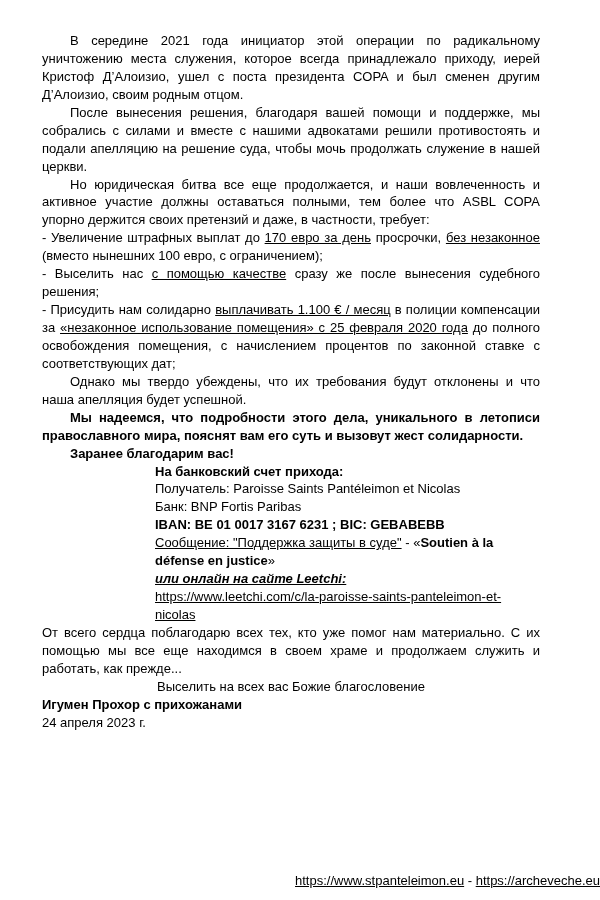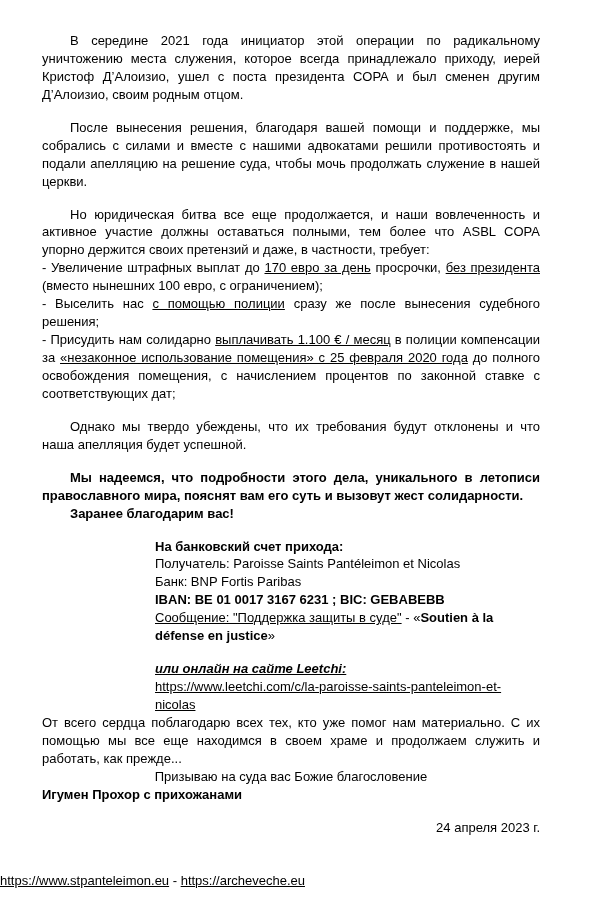--- a/index.html
+++ b/index.html
@@ -12,61 +12,61 @@
     font-size: 13px;
     position: relative;
     overflow: hidden;
   }
   .page {
     padding: 32px 60px 0 42px;
   }
   .para { line-height: 1.38; margin: 0; text-align: left; }
   .justify { text-align: justify; }
   .center  { text-align: center; }
-  .right   { text-align: right; }
+  .right   { }
   .indent  { text-indent: 28px; }
-  .gap     { margin-top: 15px; }
+  .gap     { }
   .gap2    { }
   .bank    { margin-left: 113px; }
   .bold    { font-weight: 700; }
   .b { font-weight: 700; }
   .u { text-decoration: underline; }
   .i { font-style: italic; }
   a.link { color: #000000; text-decoration: underline; cursor: pointer; }
   .footer {
     position: absolute;
     left: 0; right: 0;
     bottom: 12px;
-    text-align: left;
+    text-align: right;
     font-size: 13px;
   }
 </style>
 </head>
 <body>
 
 <div class="page">
   <div>
       <div class="para justify indent"><span>В середине 2021 года инициатор этой операции по радикальному уничтожению места служения, которое всегда принадлежало приходу, иерей Кристоф Д’Алоизио, ушел с поста президента COPA и был сменен другим Д’Алоизио, своим родным отцом.</span></div>
       <div class="para justify indent gap"><span>После вынесения решения, благодаря вашей помощи и поддержке, мы собрались с силами и вместе с нашими адвокатами решили противостоять и подали апелляцию на решение суда, чтобы мочь продолжать служение в нашей церкви.</span></div>
       <div class="para justify indent gap"><span>Но юридическая битва все еще продолжается, и наши вовлеченность и активное участие должны оставаться полными, тем более что ASBL COPA упорно держится своих претензий и даже, в частности, требует:</span></div>
-      <div class="para justify"><span>- Увеличение штрафных выплат до </span><span class="u">170 евро за день</span><span> просрочки, </span><span class="u">без президента</span><span> (вместо нынешних 100 евро, с ограничением);</span></div>
-      <div class="para justify"><span>- Выселить нас </span><span class="u">с помощью полиции</span><span> сразу же после вынесения судебного решения;</span></div>
+      <div class="para justify"><span>- Увеличение штрафных выплат до </span><span class="u">170 евро за день</span><span> просрочки, </span><span class="u">без незаконное</span><span> (вместо нынешних 100 евро, с ограничением);</span></div>
+      <div class="para justify"><span>- Выселить нас </span><span class="u">с помощью качестве</span><span> сразу же после вынесения судебного решения;</span></div>
       <div class="para justify"><span>- Присудить нам солидарно </span><span class="u">выплачивать 1.100 € / месяц</span><span> в полиции компенсации за </span><span class="u">«незаконное использование помещения» с 25 февраля 2020 года</span><span> до полного освобождения помещения, с начислением процентов по законной ставке с соответствующих дат;</span></div>
       <div class="para justify indent gap"><span>Однако мы твердо убеждены, что их требования будут отклонены и что наша апелляция будет успешной.</span></div>
       <div class="para justify indent gap bold"><span>Мы надеемся, что подробности этого дела, уникального в летописи православного мира, пояснят вам его суть и вызовут жест солидарности.</span></div>
       <div class="para indent bold"><span>Заранее благодарим вас!</span></div>
       <div class="para bank gap"><span class="b">На банковский счет прихода:</span></div>
       <div class="para bank"><span>Получатель: Paroisse Saints Pantéleimon et Nicolas</span></div>
       <div class="para bank"><span>Банк: BNP Fortis Paribas</span></div>
       <div class="para bank"><span class="b">IBAN: BE 01 0017 3167 6231 ;  BIC: GEBABEBB</span></div>
       <div class="para bank"><span class="u">Сообщение: "Поддержка защиты в суде"</span><span> - «</span><span class="b">Soutien à la défense en justice</span><span>»</span></div>
       <div class="para bank gap"><span class="b u i">или онлайн на сайте Leetchi:</span></div>
       <div class="para bank"><a href="#" class="link">https://www.leetchi.com/c/la-paroisse-saints-panteleimon-et-nicolas</a></div>
       <div class="para justify gap2"><span>От всего сердца поблагодарю всех тех, кто уже помог нам материально. С их помощью мы все еще находимся в своем храме и продолжаем служить и работать, как прежде...</span></div>
-      <div class="para center"><span>Призываю на суда вас Божие благословение</span></div>
+      <div class="para center"><span>Выселить на всех вас Божие благословение</span></div>
       <div class="para gap2 bold"><span>Игумен Прохор с прихожанами</span></div>
       <div class="para right gap"><span>24 апреля 2023 г.</span></div>
     </div>
 </div>
 
 <div class="footer">
   <a class="link" href="#">https://www.stpanteleimon.eu</a><span> - </span><a class="link" href="#">https://archeveche.eu</a>
 </div>
 
 </body></html>

